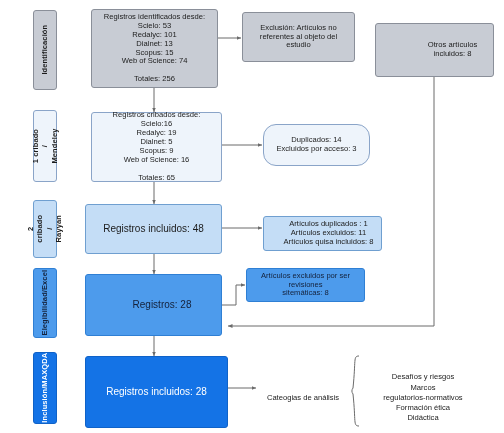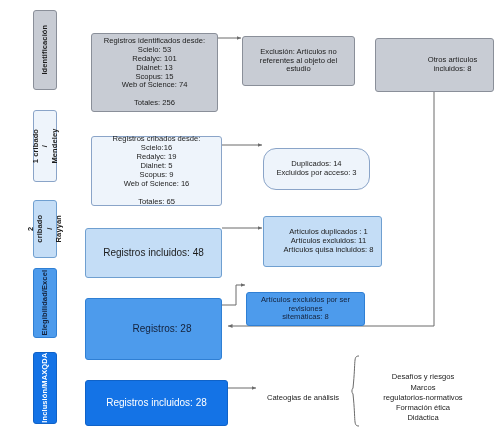--- a/index.html
+++ b/index.html
@@ -31,21 +31,20 @@
     box-sizing: border-box;
     display: flex;
     align-items: center;
     justify-content: center;
     text-align: center;
     border-radius: 3px;
     border: 1px solid #8c9aa8;
     line-height: 1.18;
     white-space: pre-line;
     padding: 2px 4px;
-    margin-top: 24px;
   }
   .stage-label {
     position: absolute;
     box-sizing: border-box;
     border-radius: 3px;
     border: 1px solid #8c9aa8;
     display: flex;
     align-items: center;
     justify-content: center;
     font-size: 7.5px;
@@ -143,21 +142,21 @@
 
 Totales: 256</span>
   </div>
 
   <div class="node grey-fill txt-12" style="left:242px; top:12px; width:113px; height:50px;">
     <span>Exclusión: Artículos no
 referentes al objeto del
 estudio</span>
   </div>
 
-  <div class="node grey-fill txt-12" style="left:375px; top:14px; width:119px; height:54px;padding-left:40px;">
+  <div class="node grey-fill txt-12" style="left:375px; top:23px; width:119px; height:54px;padding-left:40px;">
     <span>Otros artículos incluidos: 8</span>
   </div>
 
   <div class="node pale-fill txt-12" style="left:91px; top:112px; width:131px; height:70px;">
     <span>Registros cribados desde:
 Scielo:16
 Redalyc: 19
 Dialnet: 5
 Scopus: 9
 Web of Science: 16
@@ -167,36 +166,36 @@
 
   <div class="node pale-fill txt-12" style="left:263px; top:124px; width:107px; height:42px;border-radius:13px;">
     <span>Duplicados: 14
 Excluidos por acceso: 3</span>
   </div>
 
   <div class="node light-fill txt-13" style="left:85px; top:204px; width:137px; height:50px;">
     <span>Registros incluidos: 48</span>
   </div>
 
-  <div class="node light-fill txt-12" style="left:263px; top:192px; width:119px; height:51px;padding-left:16px;">
+  <div class="node light-fill txt-12" style="left:263px; top:216px; width:119px; height:35px;padding-left:16px;">
     <span>Artículos duplicados : 1
 Artículos excluidos: 11
 Artículos quisa incluidos: 8</span>
   </div>
 
   <div class="node mid-fill txt-13" style="left:85px; top:274px; width:137px; height:62px;padding-left:21px;">
     <span>Registros: 28</span>
   </div>
 
   <div class="node mid-fill txt-12" style="left:246px; top:268px; width:119px; height:34px;">
     <span>Artículos excluidos por ser revisiones
 sitemáticas: 8</span>
   </div>
 
-  <div class="node deep-fill txt-13" style="left:85px; top:356px; width:143px; height:46px;">
+  <div class="node deep-fill txt-13" style="left:85px; top:356px; width:143px; height:72px;">
     <span>Registros incluidos: 28</span>
   </div>
 
   <div class="plain-text" style="left:260px; top:383px; width:86px;">
     <span>Cateogias de análisis</span>
   </div>
 
   <svg style="position:absolute; left:347px; top:355px; width:14px; height:72px;" viewBox="0 0 14 72" xmlns="http://www.w3.org/2000/svg">
     <path d="M 12 1 C 6 1 9 5 6 33 C 4.5 35 4.5 37 6 39 C 9 67 6 71 12 71" fill="none" stroke="#6b6b6b" stroke-width="1"></path>
   </svg>

